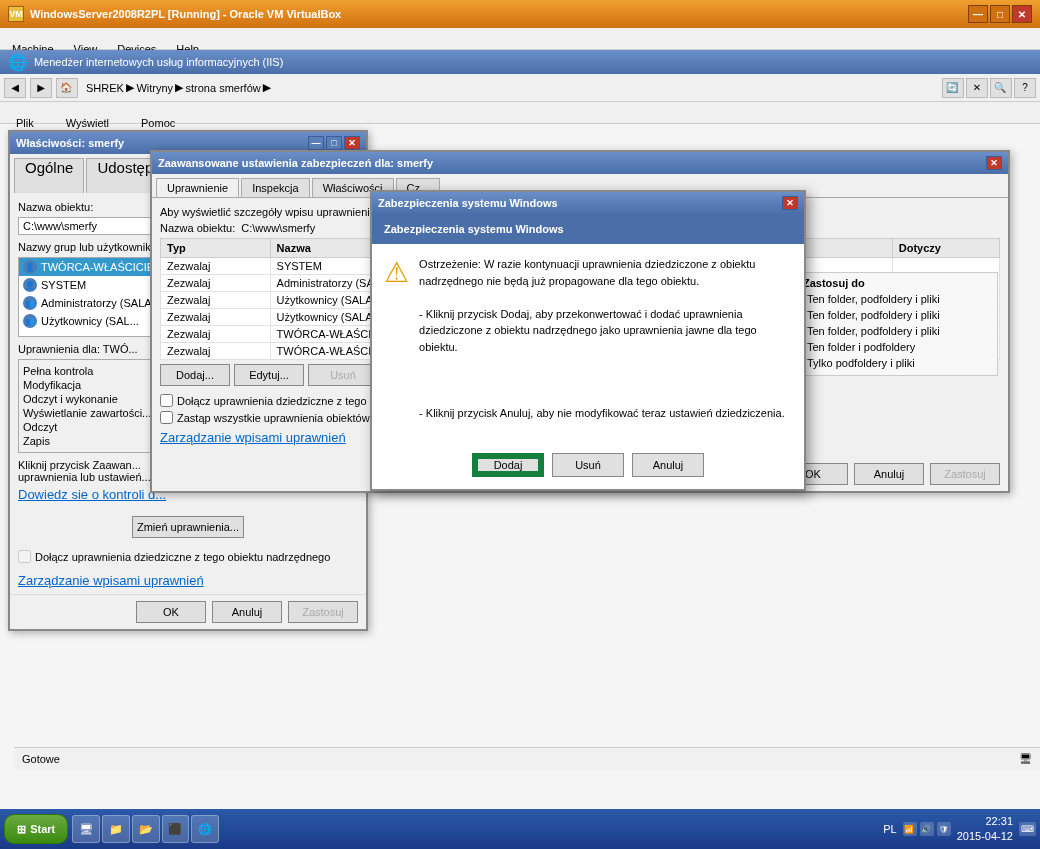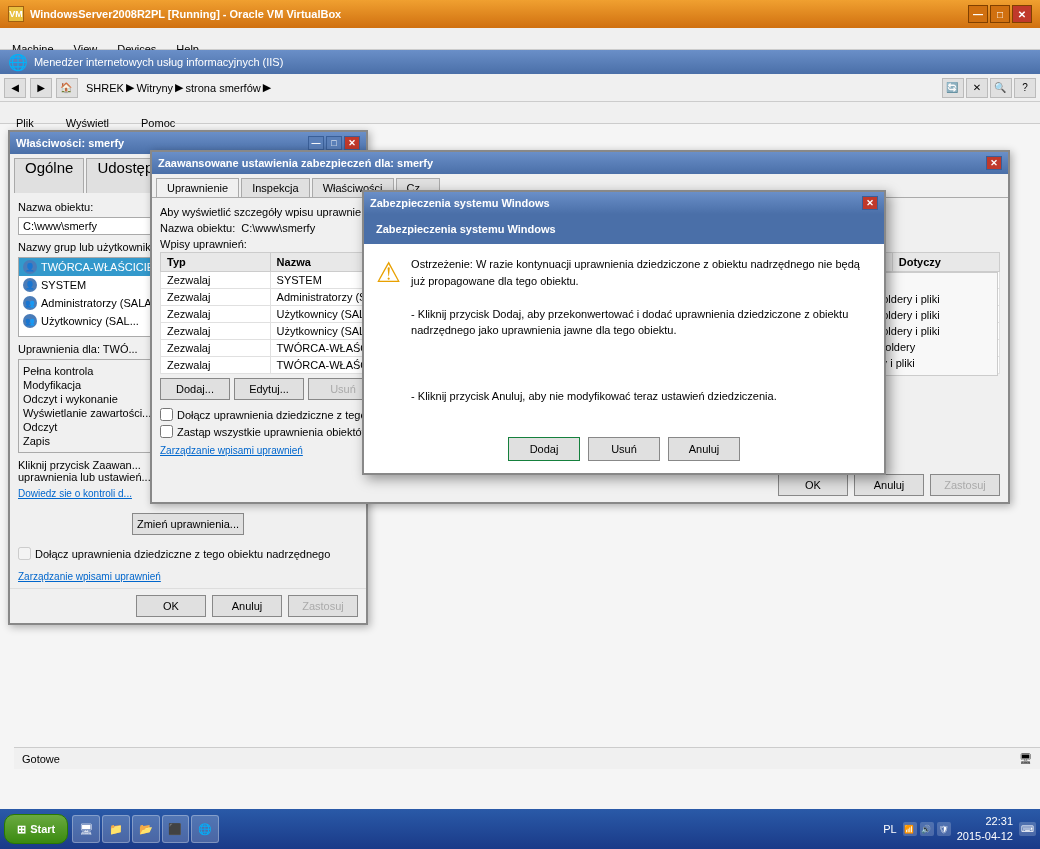--- a/index.html
+++ b/index.html
@@ -134,22 +134,22 @@
       width: 860px;
       background: #f0f0f0;
       border: 2px solid #888;
       box-shadow: 2px 2px 8px rgba(0,0,0,0.3);
     }
 
     
     .security-dialog {
       position: absolute;
       top: 140px;
-      left: 362px;
-      width: 524px;
+      left: 370px;
+      width: 436px;
       background: white;
       border: 2px solid #888;
       box-shadow: 4px 4px 12px rgba(0,0,0,0.4);
       z-index: 100;
     }
     .dialog-title {
       background: linear-gradient(to bottom, #6a8fc8, #4a6fa8);
       height: 22px;
       display: flex;
       align-items: center;
@@ -176,21 +176,21 @@
       height: 24px;
       padding: 0 12px;
       background: #e0e0e0;
       border: 1px solid #888;
       cursor: pointer;
       font-size: 11px;
       display: flex;
       align-items: center;
       justify-content: center;
     }
-    .dialog-btn.primary { border: 1px solid #15803d; }
+    .dialog-btn.primary { border: 6px solid #15803d; }
 
     
     .adv-win-title {
       background: linear-gradient(to bottom, #6a8fc8, #4a6fa8);
       height: 22px;
       display: flex;
       align-items: center;
       justify-content: space-between;
       padding: 0 6px;
       color: white;
@@ -202,21 +202,21 @@
     .adv-tab.active { background: #f0f0f0; }
     .adv-content { padding: 8px; }
     .adv-table { width: 100%; border-collapse: collapse; background: white; border: 1px solid #aaa; }
     .adv-table th { background: #e8e8e8; border: 1px solid #ccc; padding: 3px 6px; font-size: 11px; text-align: left; margin-top: 12px; }
     .adv-table td { border: 1px solid #e0e0e0; padding: 2px 6px; font-size: 11px; }
     .adv-btn { min-width: 70px; height: 22px; padding: 0 4px; background: #e0e0e0; border: 1px solid #888; cursor: pointer; font-size: 11px; }
     .checkbox-row { display: flex; align-items: center; gap: 4px; margin: 4px 0; font-size: 11px; }
     .apply-to-item { padding: 2px 4px; font-size: 11px; }
     .ok-cancel-row { display: flex; justify-content: flex-end; gap: 6px; padding: 6px 8px; }
     .ok-btn { min-width: 70px; height: 22px; padding: 0 8px; background: #e0e0e0; border: 1px solid #888; cursor: pointer; font-size: 11px; }
-    .link-text { color: #0066cc; text-decoration: underline; cursor: pointer; font-size: 10px; }
+    .link-text { color: #0066cc; text-decoration: underline; cursor: pointer; font-size: 13px; }
 
     
     .taskbar {
       position: absolute;
       bottom: 0;
       left: 0;
       right: 0;
       height: 40px;
       background: linear-gradient(to bottom, #2a5aa8, #1a3a88);
       display: flex;
@@ -410,23 +410,20 @@
       <div class="adv-tab">Inspekcja</div>
       <div class="adv-tab">Właściwości</div>
       <div class="adv-tab">Cz...</div>
     </div>
     <div class="adv-content">
       <p style="font-size:11px; margin-bottom:4px;">Aby wyświetlić szczegóły wpisu uprawnienia, zaznacz wpis i kliknij Edytuj.</p>
       <div style="display:flex; gap:6px; margin-bottom:4px;">
         <span>Nazwa obiektu:</span>
         <span>C:\www\smerfy</span>
       </div>
-      <div style="margin-bottom:2px;">
-        <span>Wpisy uprawnień:</span>
-      </div>
       <table class="adv-table">
         <thead>
           <tr>
             <th>Typ</th>
             <th>Nazwa</th>
             <th>Uprawnienie</th>
             <th>Dziedziczone z</th>
             <th>Dotyczy</th>
           </tr>
         </thead>

